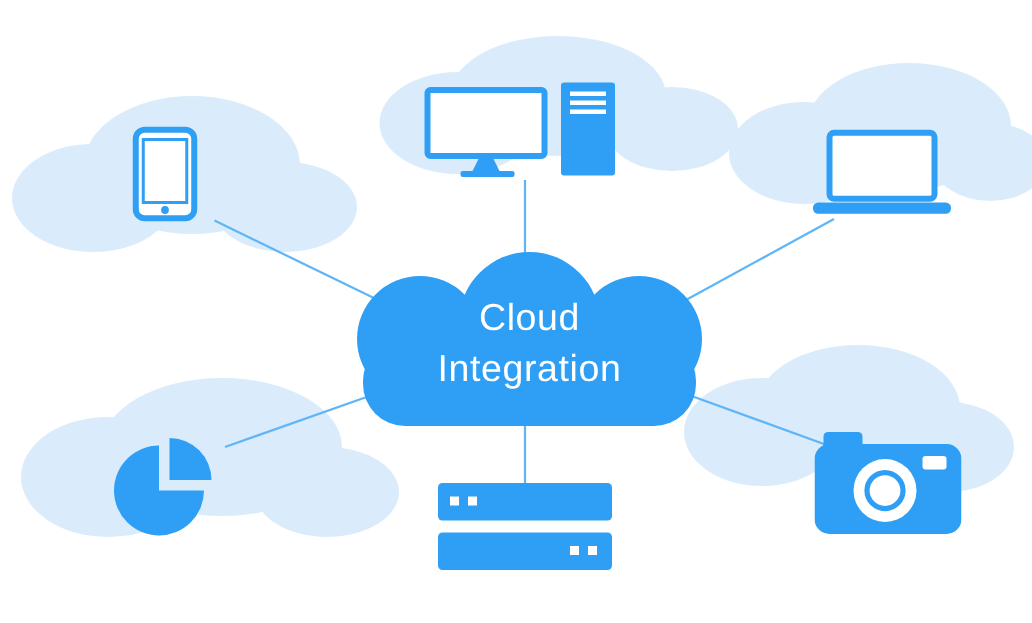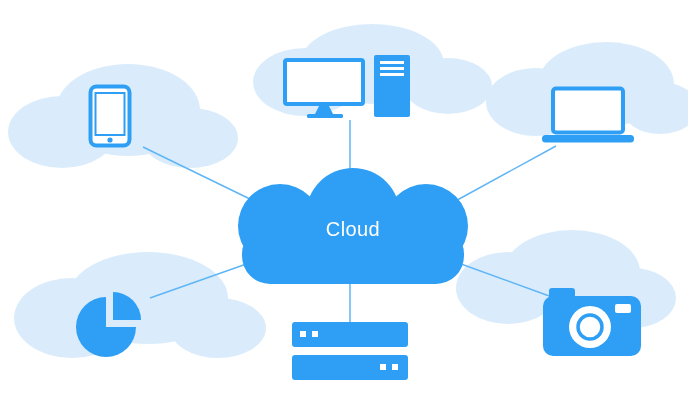--- a/index.html
+++ b/index.html
@@ -32,21 +32,21 @@
     left: 228px; top: 168px;
     width: 250px; height: 119px;
   }
   .center-cloud svg { display: block; width: 100%; height: 100%; }
   .cloud-label {
     position: absolute; inset: 0;
     display: flex; flex-direction: column;
     align-items: center; justify-content: center;
     padding-top: 4px;
     color: var(--text, #ffffff);
-    font-size: 20px;
+    font-size: 25px;
     line-height: 1.35;
     letter-spacing: 0.4px;
   }
   .icon { position: absolute; }
   .icon svg { display: block; width: 100%; height: 100%; }
 
   .icon-tablet  { left: 88px;  top: 84px;  width: 44px;  height: 64px; }
   .icon-pc      { left: 282px; top: 50px;  width: 130px; height: 70px; }
   .icon-laptop  { left: 540px; top: 86px;  width: 96px;  height: 58px; }
   .icon-pie     { left: 68px;  top: 285px; width: 80px;  height: 74px; }
@@ -97,20 +97,21 @@
 
   <div class="center-cloud">
     <svg viewBox="0 0 250 119">
       <circle class="fp" cx="52" cy="58" r="42"></circle>
       <circle class="fp" cx="125" cy="47" r="47"></circle>
       <circle class="fp" cx="198" cy="58" r="42"></circle>
       <rect class="fp" x="14" y="58" width="222" height="58" rx="28"></rect>
     </svg>
     <div class="cloud-label">
       <div>Cloud</div>
+      <div>Integration</div>
     </div>
   </div>
 
   <div class="icon icon-tablet">
     <svg viewBox="0 0 44 64">
       <rect class="sp" stroke-width="4" x="2.5" y="2.5" width="39" height="59" rx="6"></rect>
       <rect class="spn" stroke-width="2" x="7.5" y="9" width="29" height="42"></rect>
       <circle class="fp" cx="22" cy="56" r="2.6"></circle>
     </svg>
   </div>

